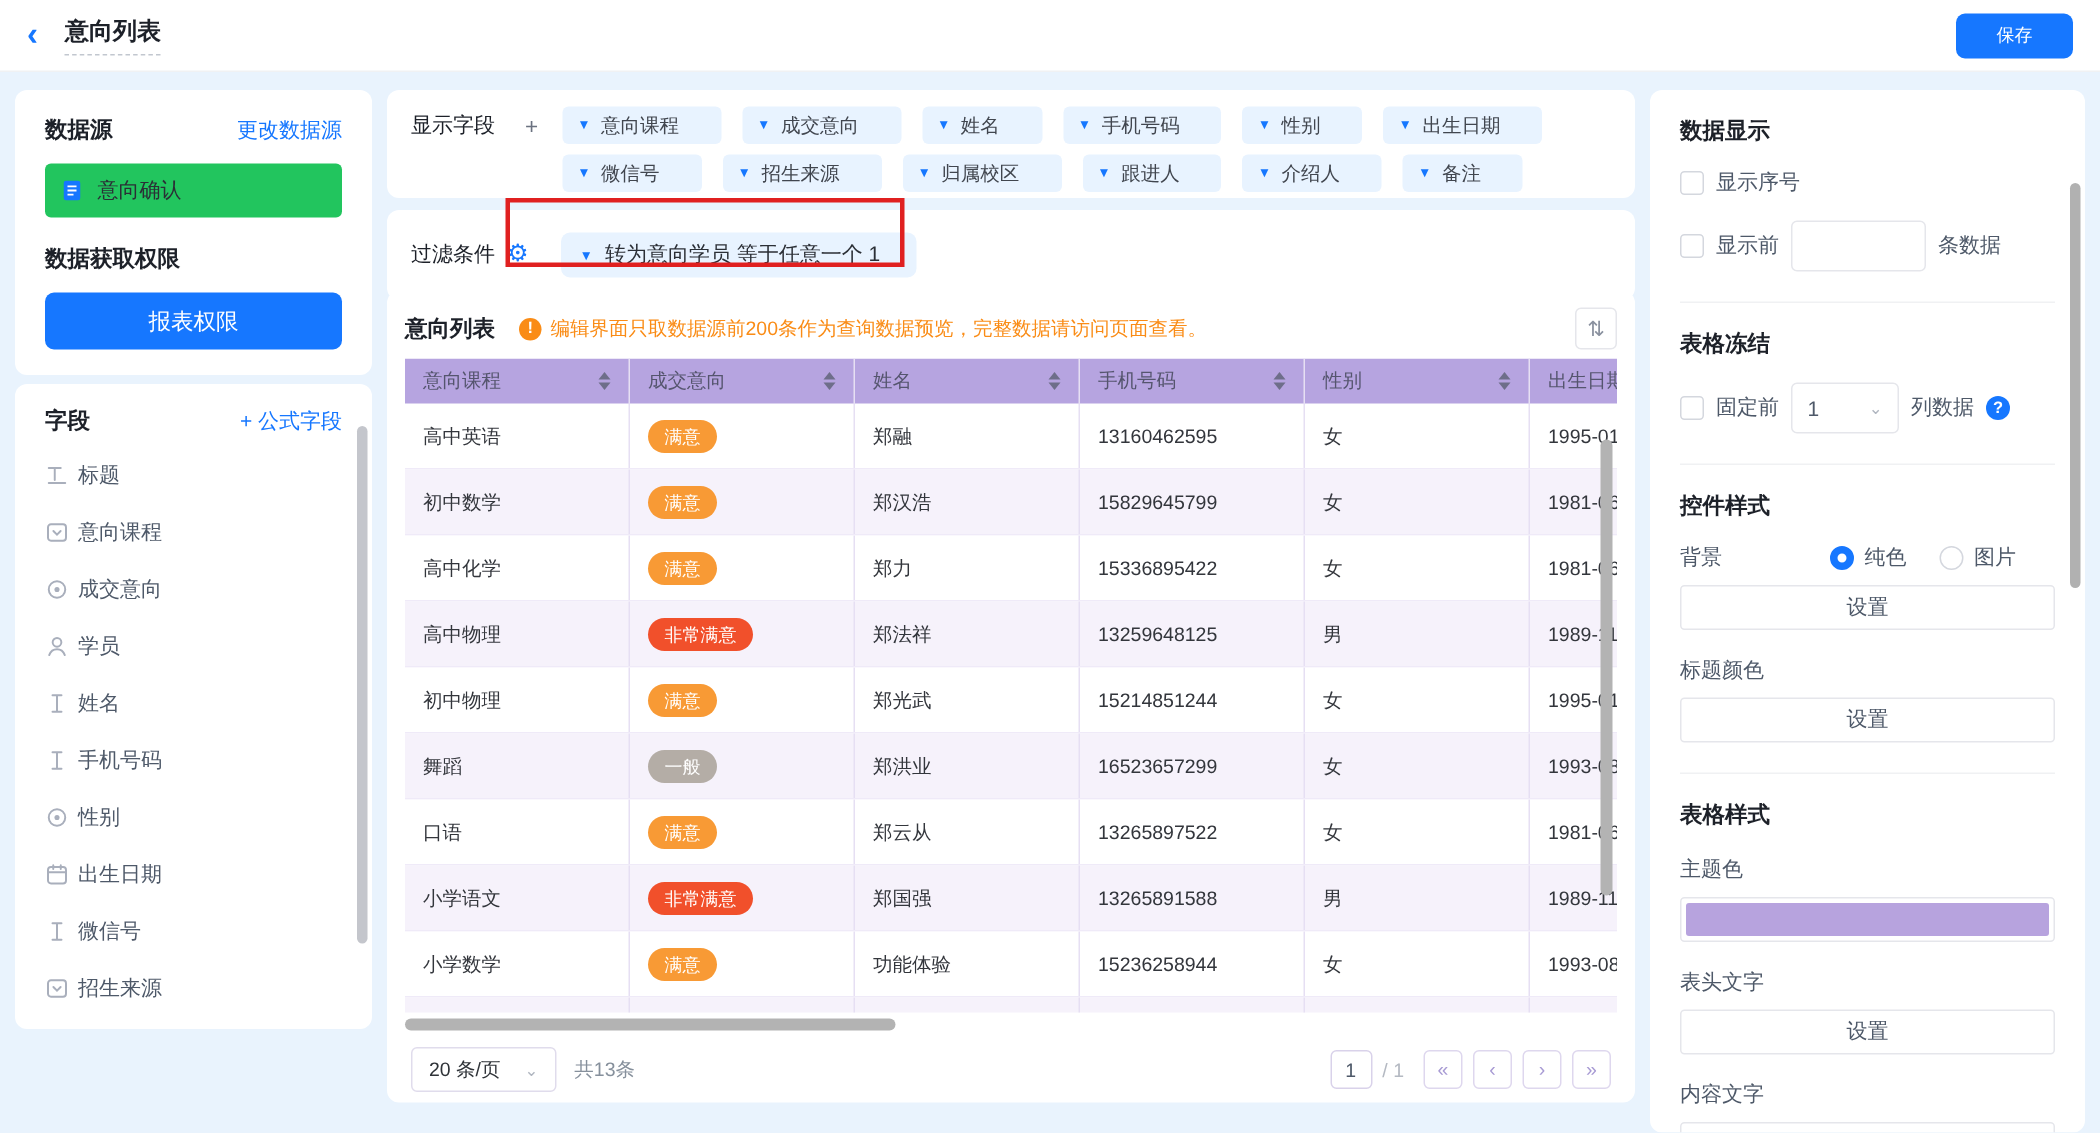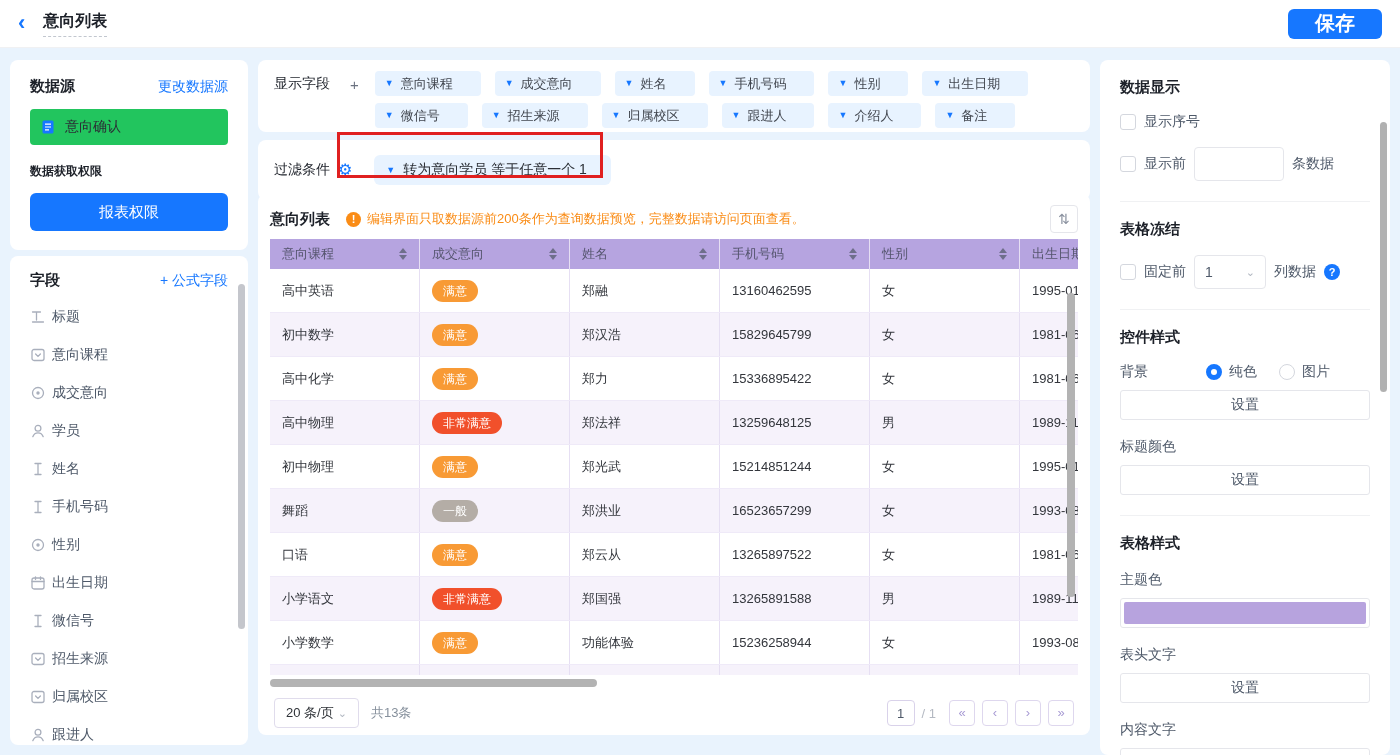--- a/index.html
+++ b/index.html
@@ -9,35 +9,35 @@
     background:#e9f3fd; color:#1d2129;
     font-family:"Liberation Sans","DejaVu Sans",sans-serif; font-size:14px;
   }
   
   .topbar { position:absolute; left:0; top:0; width:1400px; height:48px; background:#fff;
     display:flex; align-items:center; padding:0 18px; border-bottom:1px solid #f0f1f3; z-index:3; }
   .back { color:#1677ff; font-size:22px; font-weight:bold; line-height:1; cursor:pointer; margin-top:-2px; }
   .page-title { margin-left:18px; font-size:16px; font-weight:700; color:#1d2129;
     border-bottom:1px dashed #c2c7cf; padding-bottom:4px; }
   .save-btn { margin-left:auto; background:var(--accent); color:#fff; border:none; border-radius:6px;
-    height:30px; padding:0 27px; font-size:20px; font-family:inherit; cursor:pointer;font-weight:bold; }
+    height:30px; padding:0 27px; font-size:12px; font-family:inherit; cursor:pointer; }
   
   .card { position:absolute; background:#fff; border-radius:8px; }
   .sec-title { font-weight:700; font-size:15px; color:#1d2129; }
   .link { color:var(--accent); font-size:14px; cursor:pointer; }
   .row-between { display:flex; justify-content:space-between; align-items:flex-end; }
   
   #card-datasource { left:10px; top:60px; width:238px; height:190px; padding:17px 20px; }
   .ds-item { margin-top:13px; background:#22c55e; border-radius:4px; height:36px;
     display:flex; align-items:center; gap:9px; padding:0 10px; font-size:14px; color:#2b2f36; }
-  .perm-title { margin-top:18px; font-weight:700; font-size:12px; }
+  .perm-title { margin-top:18px; font-weight:700; font-size:15px; }
   .perm-btn { margin-top:13px; width:100%; height:38px; background:var(--accent); color:#fff;
     border:none; border-radius:6px; font-size:15px; font-family:inherit; cursor:pointer; }
   
-  #card-fields { left:10px; top:256px; width:238px; height:489px; padding:15px 0 10px 20px; overflow:hidden; }
+  #card-fields { left:10px; top:256px; width:238px; height:430px; padding:15px 0 10px 20px; overflow:hidden; }
   #card-fields .row-between { padding-right:20px; }
   .field-list { margin-top:8px; }
   .field-item { display:flex; align-items:center; gap:6px; height:38px; color:#4e5969; font-size:14px; cursor:grab; }
   .ficon { width:16px; height:16px; display:flex; align-items:center; justify-content:center; color:#a9afbc; }
   .vscroll { position:absolute; background:#c4c6cc; border-radius:4px; }
   #fields-scroll { right:3px; top:28px; width:7px; height:345px; }
   
   #card-chips { left:258px; top:60px; width:832px; height:72px; padding:11px 16px; display:flex; }
   .chips-label { display:flex; gap:20px; align-items:center; height:26px; color:#1d2129; font-size:14px; flex:0 0 auto; }
   .plus { color:#6b7280; font-size:15px; }
@@ -73,21 +73,21 @@
   .tri-up { width:0; height:0; border-left:4px solid transparent; border-right:4px solid transparent; border-bottom:5px solid #6e6e8a; }
   .tri-down { width:0; height:0; border-left:4px solid transparent; border-right:4px solid transparent; border-top:5px solid #6e6e8a; }
   .badge { border-radius:13px; padding:5px 11px; color:#fff; font-size:12px; line-height:1; }
   .badge.orange { background:var(--b-orange); }
   .badge.red { background:var(--b-red); }
   .badge.gray { background:var(--b-gray); }
   #table-vscroll { right:3px; top:54px; width:8px; height:304px; background:#b3b3b3; }
   .hscroll { margin-top:4px; width:327px; height:8px; background:#b3b3b3; border-radius:4px; }
   .pagination { margin-top:11px; display:flex; align-items:center; gap:12px; padding:0 4px; }
   .psize { border:1px solid #e0dcec; border-radius:4px; height:30px; padding:0 11px; display:flex;
-    align-items:center; gap:4px; font-size:13px; color:#2f3338; background:#fff; cursor:pointer; }
+    align-items:center; gap:16px; font-size:13px; color:#2f3338; background:#fff; cursor:pointer; }
   .psize .caret, .fsel .caret { color:#b0b6c0; font-size:11px; }
   .ptotal { color:#86909c; font-size:13px; }
   .pright { margin-left:auto; display:flex; align-items:center; gap:7px; }
   .pinput { width:28px; height:26px; border:1px solid #d9d2ea; border-radius:4px; display:flex;
     align-items:center; justify-content:center; font-size:13px; color:#4e5969; background:#fff; }
   .ptp { color:#b4b9c2; font-size:13px; margin-right:6px; }
   .pnav { width:26px; height:26px; border:1px solid #ded7ee; border-radius:4px; background:#fff;
     color:#a89bd4; font-size:13px; display:flex; align-items:center; justify-content:center; cursor:pointer; padding-bottom:2px; }
   
   #card-right { left:1100px; top:60px; width:290px; height:695px; padding:18px 20px; overflow:hidden; }
@@ -519,21 +519,21 @@
     </span>
     <span>列数据</span>
     <span class="help">?</span>
   </div>
 
   <div class="divider"></div>
 
   <div class="sec-title">控件样式</div>
   <div class="r-row">
     <span style="width:52px;">背景</span>
-    <span style="display:flex;align-items:center;gap:7px;margin-left:26px;">
+    <span style="display:flex;align-items:center;gap:7px;margin-left:40px;">
       <span class="radio on"></span>
       <span class="radio-lab">纯色</span>
     </span>
     <span style="display:flex;align-items:center;gap:7px;margin-left:14px;">
       <span class="radio off"></span>
       <span class="radio-lab">图片</span>
     </span>
   </div>
   <button class="set-btn">设置</button>
 

